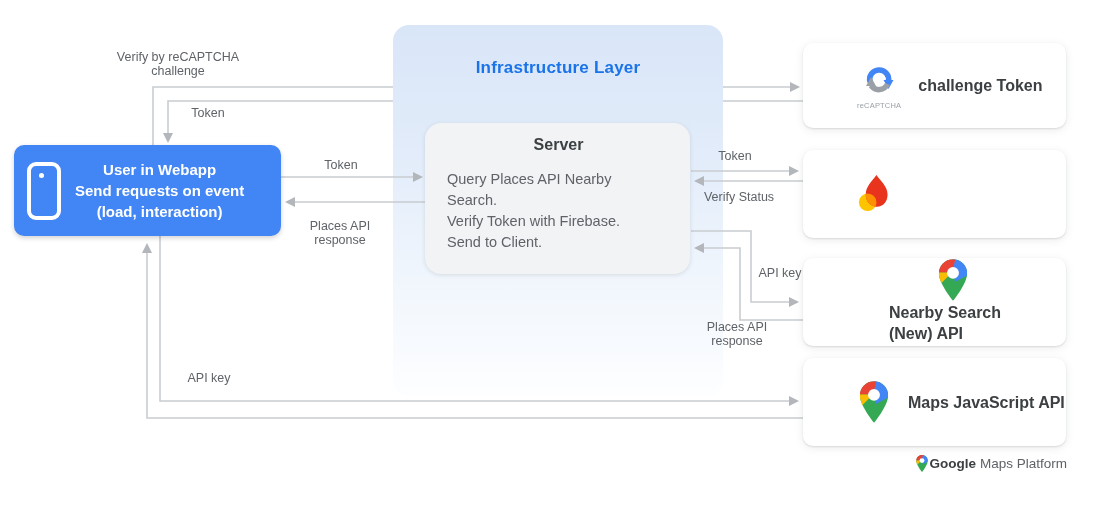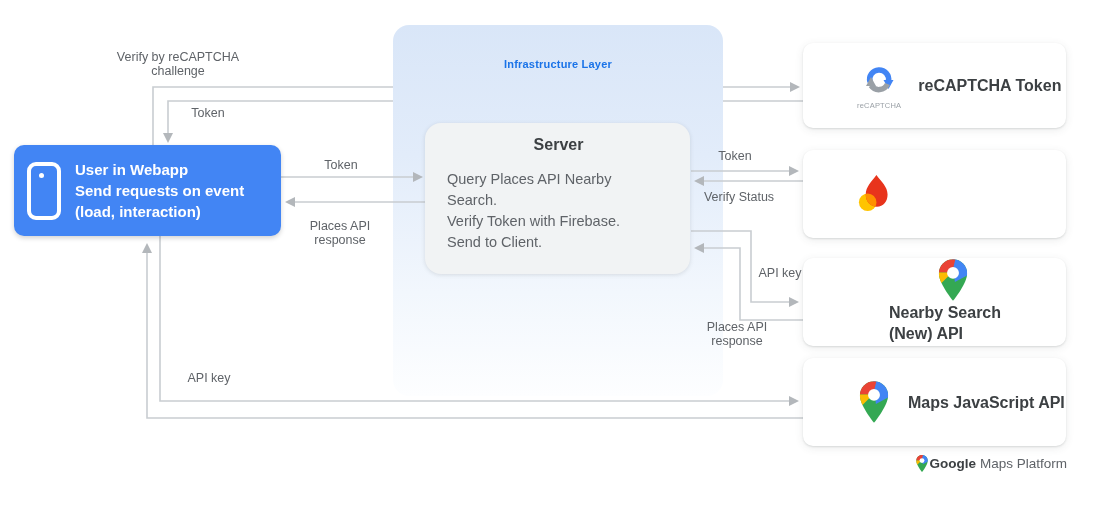--- a/index.html
+++ b/index.html
@@ -11,35 +11,35 @@
   #edges-under{z-index:1;}
   #edges-over{z-index:3;}
 
   .infra{
     position:absolute;left:393px;top:25px;width:330px;height:371px;z-index:2;
     border-radius:16px;
     background:linear-gradient(180deg,#d9e6f8 0%,#e2ecfa 35%,#f2f7fd 72%,#fdfeff 100%);
   }
   .infra-title{
     position:absolute;left:0;right:0;top:33px;text-align:center;
-    color:#1a73e8;font-size:11px;font-weight:bold;letter-spacing:.2px;
+    color:#1a73e8;font-size:17px;font-weight:bold;letter-spacing:.2px;
   }
 
   .server{
     position:absolute;left:425px;top:123px;width:265px;height:151px;z-index:4;
     background:#f1f3f4;border-radius:16px;box-shadow:0 1px 4px rgba(60,64,67,.15);
     box-sizing:border-box;padding:13px 20px 0 22px;
   }
   .server-title{text-align:center;color:#3c4043;font-size:16px;font-weight:bold;margin-bottom:15px;}
   .server-body{width:200px;color:#5f6368;font-size:14.5px;line-height:21px;}
 
   .user{
     position:absolute;left:14px;top:145px;width:267px;height:91px;z-index:4;
     background:#4285f4;border-radius:10px;box-shadow:0 2px 5px rgba(0,0,0,.18);
-    display:flex;align-items:center;box-sizing:border-box;padding-left:13px;
+    display:flex;align-items:center;box-sizing:border-box;padding-left:13px;text-align:center;
   }
   .phone{
     position:relative;width:26px;height:50px;border:4px solid #fff;border-radius:9px;
     flex:0 0 auto;margin-right:14px;
   }
   .phone .dot{position:absolute;left:8px;top:7px;width:5px;height:5px;border-radius:50%;background:#fff;}
   .user-text{color:#fff;font-size:15px;font-weight:bold;line-height:21px;white-space:pre-line;}
 
   .card{
     position:absolute;left:803px;width:263px;z-index:4;background:#fff;border-radius:10px;
@@ -117,21 +117,21 @@
   <div class="card" style="top:43px;height:85px;">
     <div class="card-icon">
       <svg width="38" height="38" viewBox="0 0 38 38">
         <path d="M 10 20 A 9.5 9.5 0 1 1 28.5 19" fill="none" stroke="#4285f4" stroke-width="5.5"></path>
         <polygon points="23.5,18 33.5,18 28.5,27" fill="#4285f4"></polygon>
         <path d="M 27.5 22 A 9.5 9.5 0 0 1 11 23.5" fill="none" stroke="#9aa0a6" stroke-width="5.5"></path>
         <polygon points="6,24 16,24 11,15" fill="#9aa0a6"></polygon>
       </svg>
       <span class="icon-caption">reCAPTCHA</span>
     </div>
-    <div class="card-label">reCAPTCHA Token</div>
+    <div class="card-label">challenge Token</div>
   </div>
 
   <div class="card" style="top:150px;height:88px;">
     <div class="card-icon">
       <svg width="33" height="41" viewBox="0 0 34 42">
         <defs>
             <clipPath id="fbflame">
               <path d="M20 1 C15 8 9 13 9 21 C9 28.5 14 33.5 20.5 33.5 C27 33.5 31.5 28.5 31.5 21 C31.5 13 25 8 20 1 Z"></path>
             </clipPath>
           </defs>

